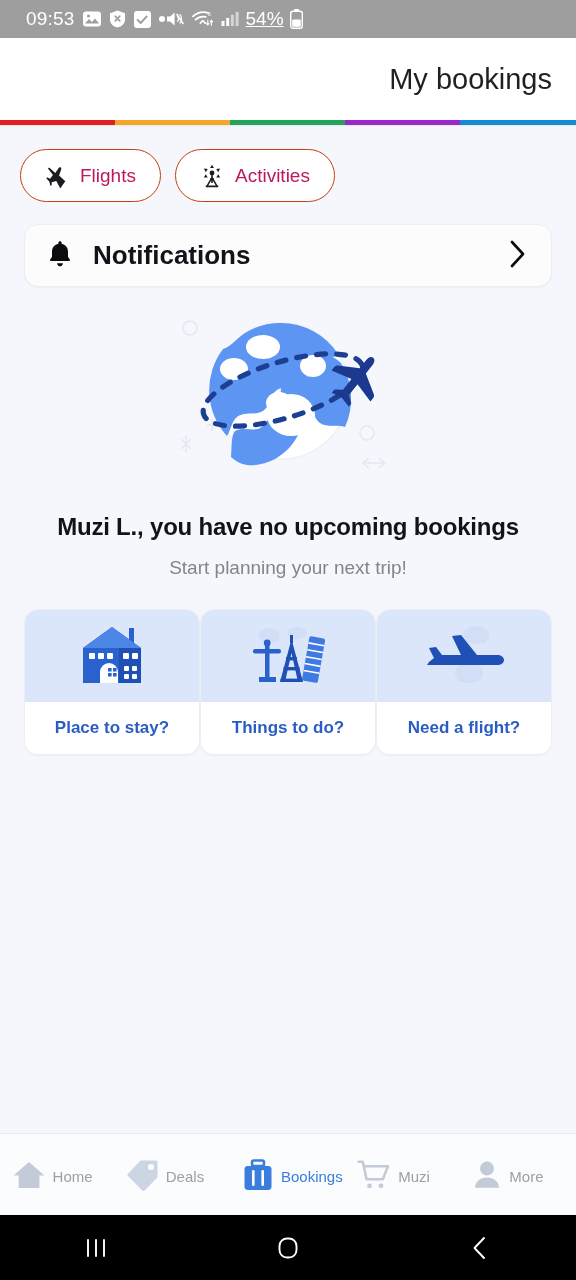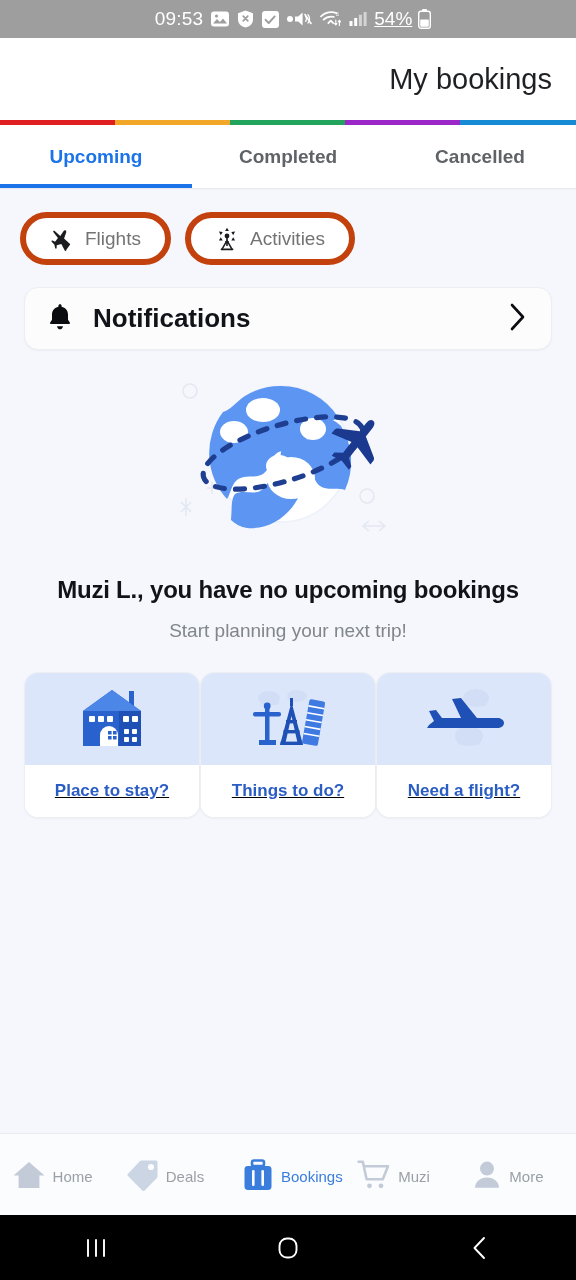--- a/index.html
+++ b/index.html
@@ -8,21 +8,21 @@
     font-family:"Liberation Sans", sans-serif;
     background:#f5f7fc;
     overflow:hidden;
     position:relative;
   }
   .phone { width:576px; height:1280px; display:flex; flex-direction:column; background:#f5f7fc; }
 
   
   .statusbar {
     height:38px; background:#9e9e9e; color:#ffffff;
-    display:flex; align-items:center; justify-content:center;
+    display:flex; align-items:center; justify-content:flex-start;
     padding:0 16px 0 26px; flex:0 0 38px;
   }
   .sb-left { display:flex; align-items:center; gap:8px; }
   .sb-time { font-size:19px; font-weight:400; letter-spacing:.2px; }
   .sb-right { display:flex; align-items:center; gap:6px; }
   .sb-pct { font-size:19px;text-decoration:underline; }
   .sb-ic { display:inline-flex; align-items:center; justify-content:center; }
   .dot-ic { width:6px; height:6px; border-radius:50%; background:#fff; display:inline-block; }
 
   
@@ -43,43 +43,43 @@
   }
   .tabs-shadow { height:2px; flex:0 0 2px; background:linear-gradient(to bottom, rgba(0,0,0,.07), rgba(0,0,0,0)); }
 
   
   .content { flex:1 1 auto; overflow:hidden; background:#f5f7fc; }
 
   
   .chips { display:flex; gap:14px; padding:22px 20px 0 20px; }
   .chip {
     height:53px; border-radius:27px; display:flex; align-items:center; justify-content:center;
-    gap:11px; padding:0 24px; background:#ffffff; border:6px solid #c2410c;
-    font-size:19px; color:#737373; font-weight:400;
+    gap:11px; padding:0 24px; background:#ffffff; border:1px solid #c2410c;
+    font-size:19px; color:#be185d; font-weight:400;
   }
   .chip.selected { background:#dfe8fb; border:2px solid #3b72d9; color:#2d63c8; font-weight:400; }
   .chip .ci { display:inline-flex; align-items:center; }
 
   
   .notif-wrap { padding:22px 24px 0 24px; }
   .notif {
     background:#fcfcfd; border:1px solid #eceef2; border-radius:14px; height:63px;
     display:flex; align-items:center; padding:0 22px; box-shadow:0 1px 2px rgba(16,24,40,.04);
   }
   .notif-label { font-size:26px; font-weight:700; color:#111318; margin-left:20px; flex:1; }
 
   
   .illus { display:flex; justify-content:center; align-items:center; padding:24px 0 4px 0; }
 
   
   .headline { text-align:center; font-size:24px; font-weight:700; color:#111318; padding:14px 16px 0 16px; letter-spacing:-.2px; }
   .subhead  { text-align:center; font-size:19px; color:#80868b; padding:16px 16px 0 16px; }
 
   
-  .cards { display:flex; padding:30px 24px 0 24px;text-decoration:underline; }
+  .cards { display:flex; padding:30px 24px 0 24px; }
   .card {
     flex:1; border-radius:14px; overflow:hidden; background:#ffffff;
     border:1px solid #eceef2; box-shadow:0 1px 2px rgba(16,24,40,.04);
     display:flex; flex-direction:column; height:146px;
   }
   .card-top { background:#dce6fa; flex:1 1 auto; display:flex; align-items:center; justify-content:center; }
   .card-bot { flex:0 0 52px; display:flex; align-items:center; justify-content:center; background:#fff; }
   .card-bot span { font-size:17px; font-weight:700; color:#2a5dc4; }
 
   
@@ -166,31 +166,20 @@
   </div>
 
   <div class="colorstrip">
     <span style="flex: 115 1 0%; background: rgb(224, 32, 32);"></span>
     <span style="flex: 115 1 0%; background: rgb(242, 167, 40);"></span>
     <span style="flex: 115 1 0%; background: rgb(34, 164, 93);"></span>
     <span style="flex: 115 1 0%; background: rgb(155, 39, 201);"></span>
     <span style="flex: 116 1 0%; background: rgb(22, 138, 212);"></span>
   </div>
 
-  <div class="tabs">
-    <div class="tab active">
-        <span>Upcoming</span>
-      </div>
-    <div class="tab">
-        <span>Completed</span>
-      </div>
-    <div class="tab">
-        <span>Cancelled</span>
-      </div>
-  </div>
   <div class="tabs-shadow"></div>
 
   <div class="content">
 
     <div class="chips">
       <div class="chip">
         <span class="ci">
           <svg width="24" height="24" viewBox="0 0 24 24">
               <path d="M21.2 15.4 13.9 11l.8-6.3c.1-.9-.4-1.7-1.1-1.9-.7-.2-1.5.3-1.8 1.2L9.7 9.4 3.2 5.6c-.5-.3-1.1-.1-1.3.4-.2.4 0 .9.4 1.2l5.5 4.6-2 4.3-2.7-.6c-.4-.1-.8.1-.9.5-.1.3 0 .7.3.9l3.1 2.1 1.6 3.3c.2.4.6.5.9.4.3-.1.6-.5.5-.9l-.5-2.7 4.3-2 4.5 5.4c.3.4.8.6 1.2.4.5-.2.6-.8.4-1.3Z" fill="#1b1c1f" transform="rotate(12 12 12)"></path>
             </svg>

